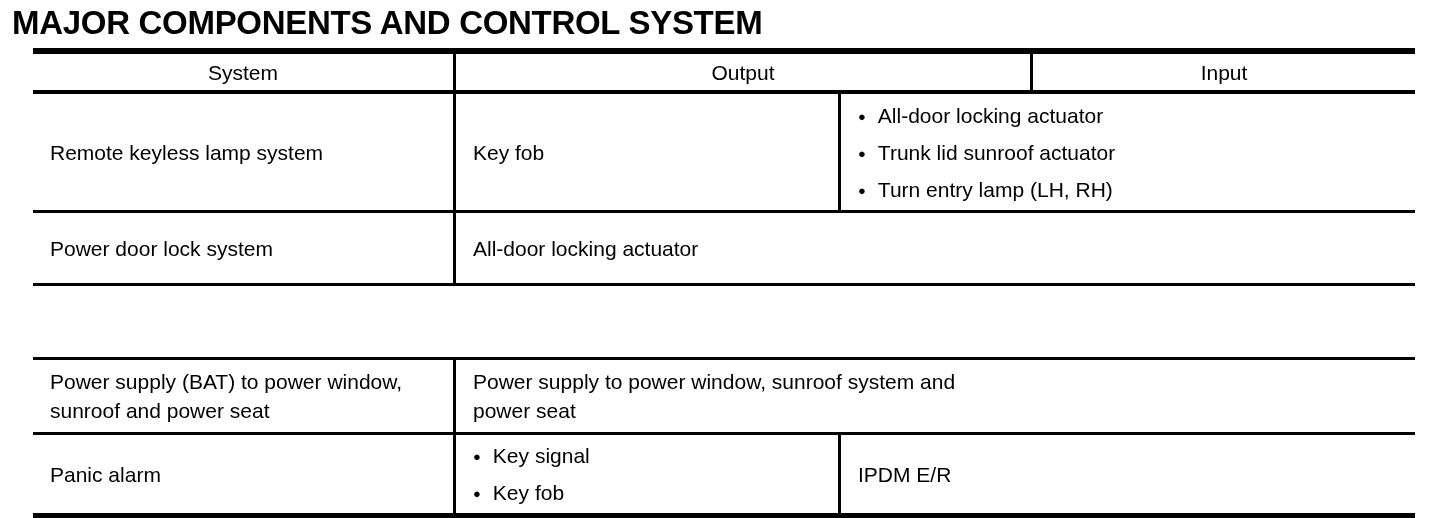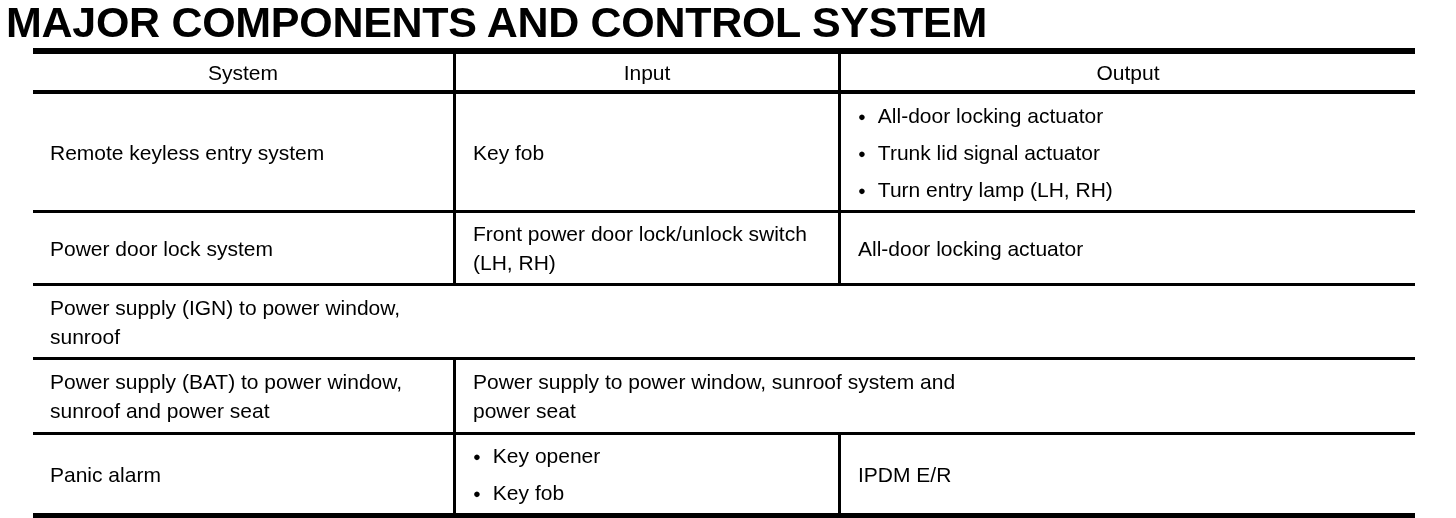--- a/index.html
+++ b/index.html
@@ -12,22 +12,22 @@
     font-family: "Liberation Sans", sans-serif;
     color: #000000;
     -webkit-font-smoothing: antialiased;
   }
   .page {
     width: 1456px;
     height: 518px;
     position: relative;
   }
   .page-title {
-    margin: 6px 0 0 6px;
-    font-size: 43px;
+    margin: 6px 0 0 12px;
+    font-size: 33px;
     font-weight: bold;
     line-height: 33px;
     letter-spacing: -0.3px;
     white-space: nowrap;
   }
   .manual-table {
     margin: 9px 0 0 33px;
     width: 1382px;
     border-top: 6px solid #000;
     border-bottom: 8px solid #000;
@@ -85,78 +85,72 @@
 </style>
 </head>
 <body>
 
 <div class="page">
   <h1 class="page-title">MAJOR COMPONENTS AND CONTROL SYSTEM</h1>
 
   <div class="manual-table">
     <div class="row header-row">
       <div class="cell col-system">System</div>
+      <div class="cell col-output">Output</div>
       <div class="cell col-input">Input</div>
-      <div class="cell col-output">Output</div>
     </div>
     <div id="rows-container">
         <div class="row data-row">
           <div class="cell col-system">
-            <div class="cell-text">Remote keyless entry system</div>
+            <div class="cell-text">Remote keyless lamp system</div>
           </div>
           <div class="cell col-input">
             <div class="cell-text">Key fob</div>
           </div>
           <div class="cell col-output">
             <div class="bullet-item">
               <span class="bullet">●</span>
               <span>All-door locking actuator</span>
             </div>
             <div class="bullet-item">
               <span class="bullet">●</span>
-              <span>Trunk lid signal actuator</span>
+              <span>Trunk lid sunroof actuator</span>
             </div>
             <div class="bullet-item">
               <span class="bullet">●</span>
               <span>Turn entry lamp (LH, RH)</span>
             </div>
           </div>
         </div>
         <div class="row data-row">
           <div class="cell col-system">
             <div class="cell-text">Power door lock system</div>
           </div>
-          <div class="cell col-input">
-            <div class="cell-text">Front power door lock/unlock switch (LH, RH)</div>
-          </div>
           <div class="cell col-output">
             <div class="cell-text">All-door locking actuator</div>
           </div>
         </div>
         <div class="row data-row">
-          <div class="cell col-system">
-            <div class="cell-text">Power supply (IGN) to power window, sunroof</div>
-          </div>
         </div>
         <div class="row data-row">
           <div class="cell col-system">
             <div class="cell-text">Power supply (BAT) to power window, sunroof and power seat</div>
           </div>
           <div class="cell col-output">
             <div class="cell-text">Power supply to power window, sunroof system and power seat</div>
           </div>
         </div>
         <div class="row data-row">
           <div class="cell col-system">
             <div class="cell-text">Panic alarm</div>
           </div>
           <div class="cell col-input">
             <div class="bullet-item">
               <span class="bullet">●</span>
-              <span>Key opener</span>
+              <span>Key signal</span>
             </div>
             <div class="bullet-item">
               <span class="bullet">●</span>
               <span>Key fob</span>
             </div>
           </div>
           <div class="cell col-output">
             <div class="cell-text">IPDM E/R</div>
           </div>
         </div>

